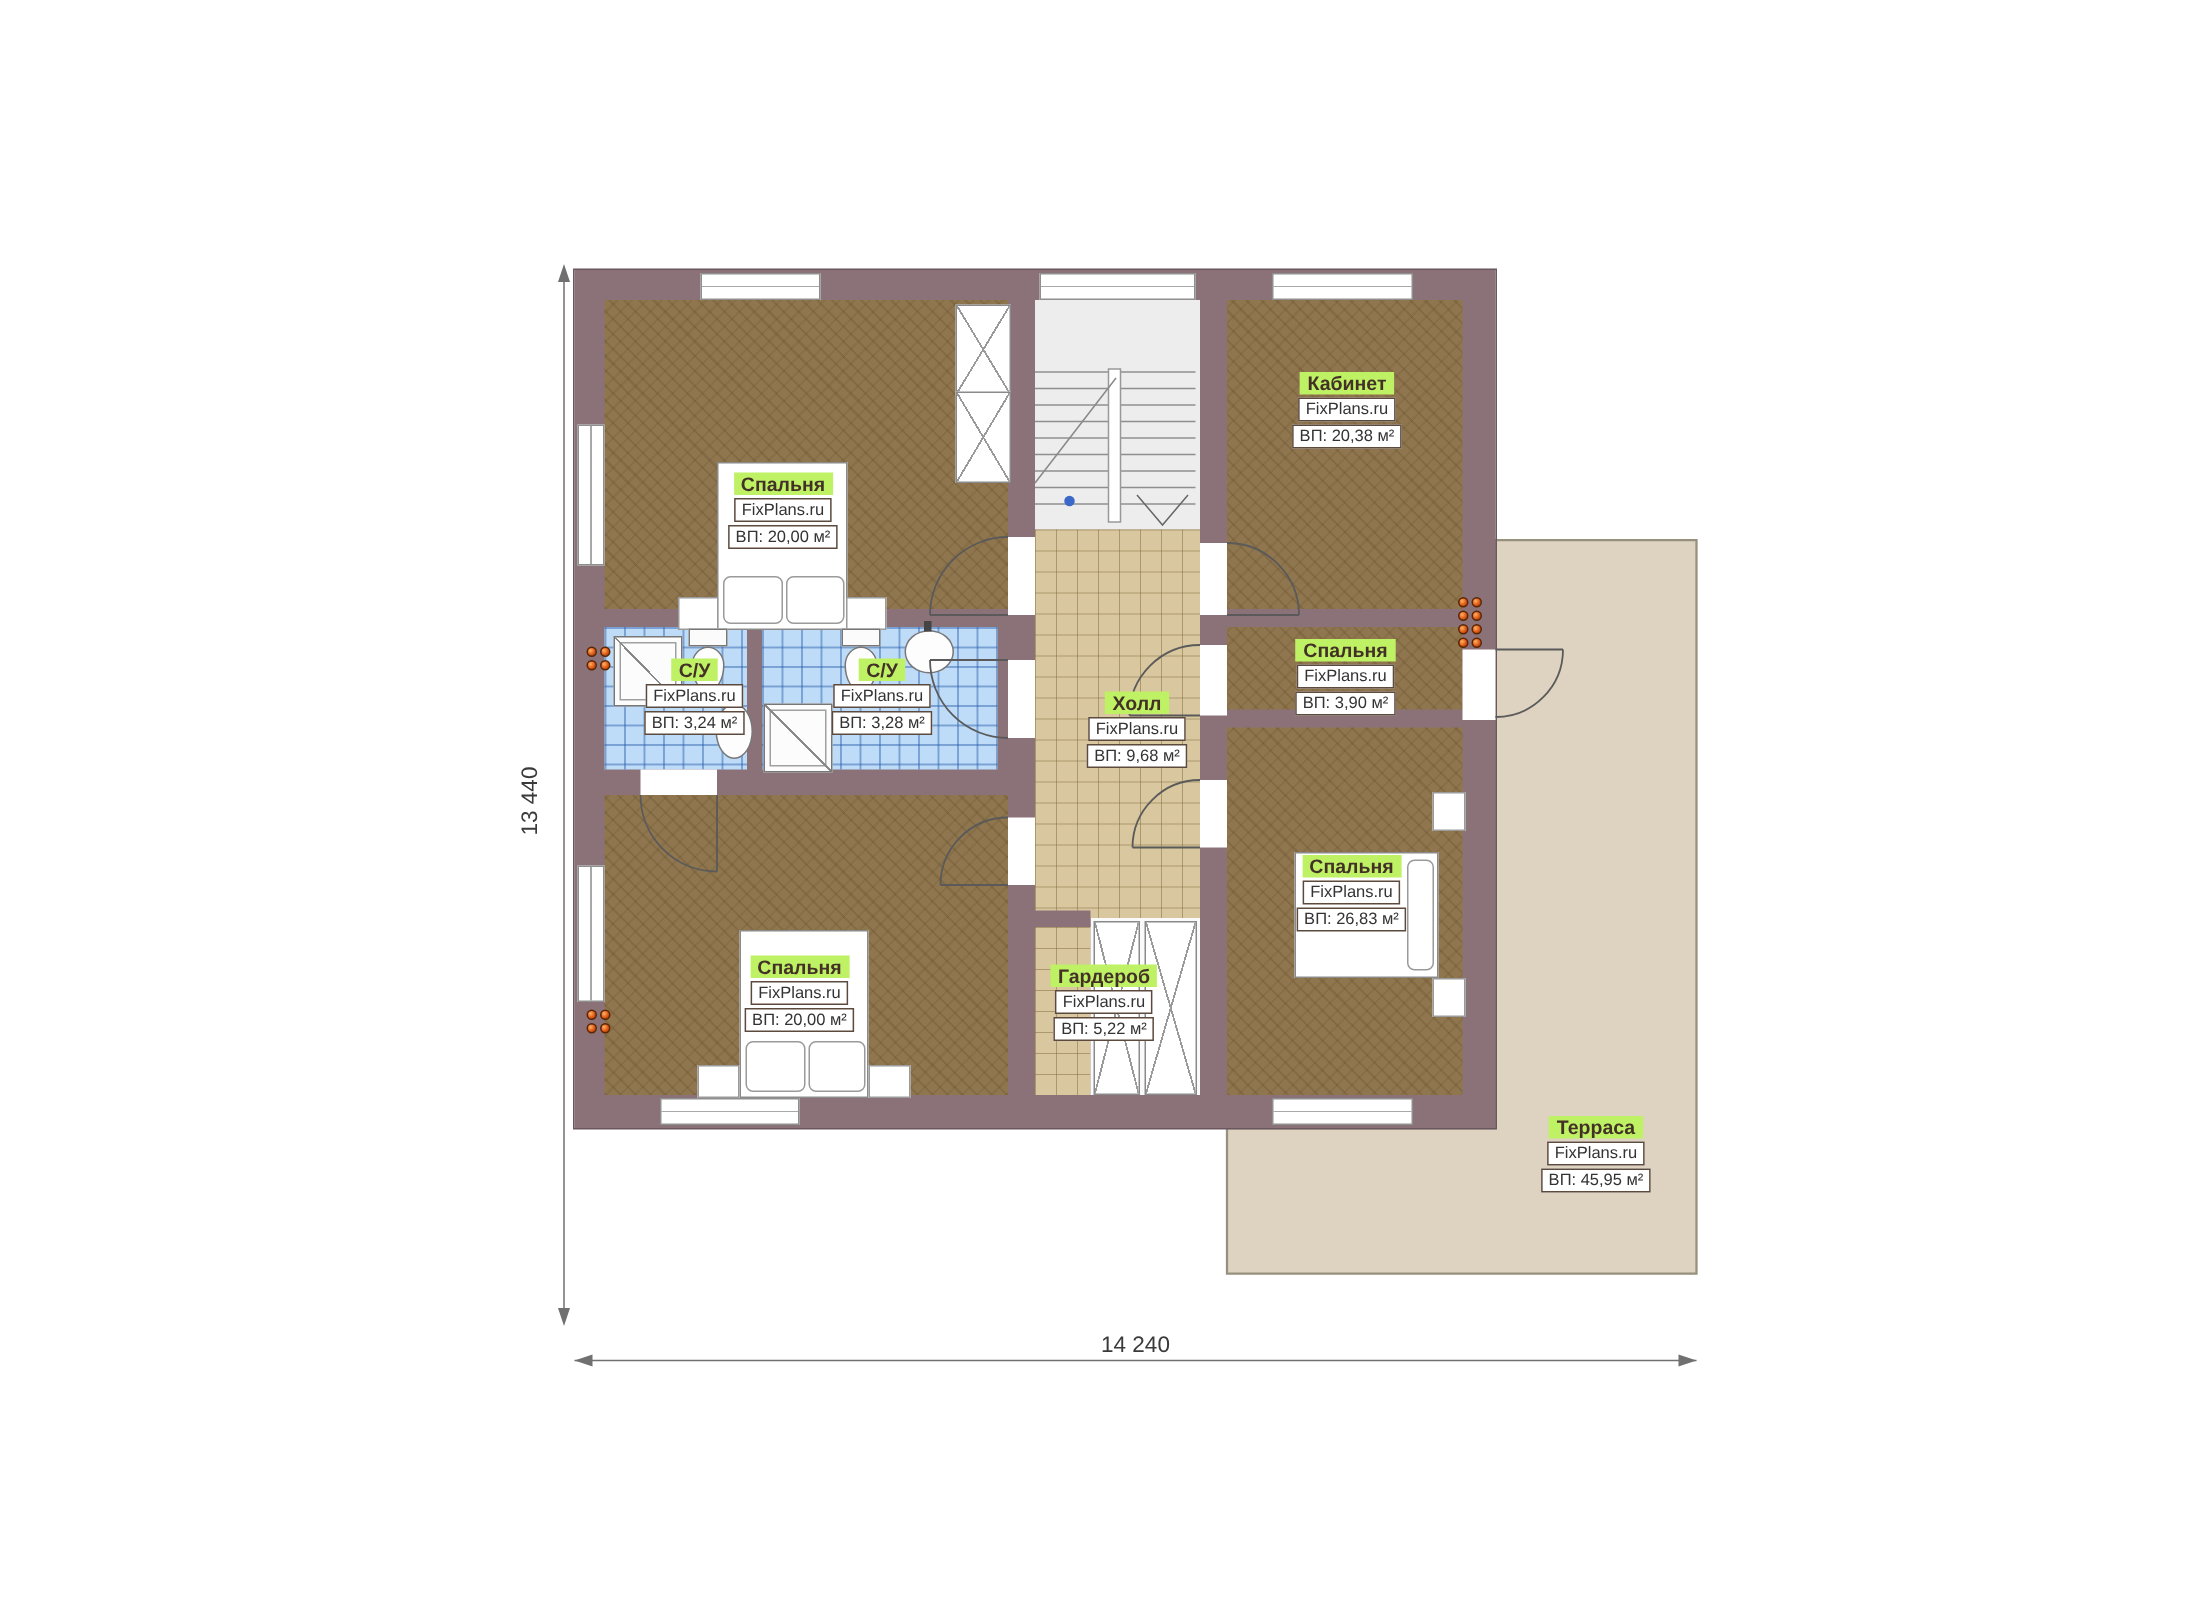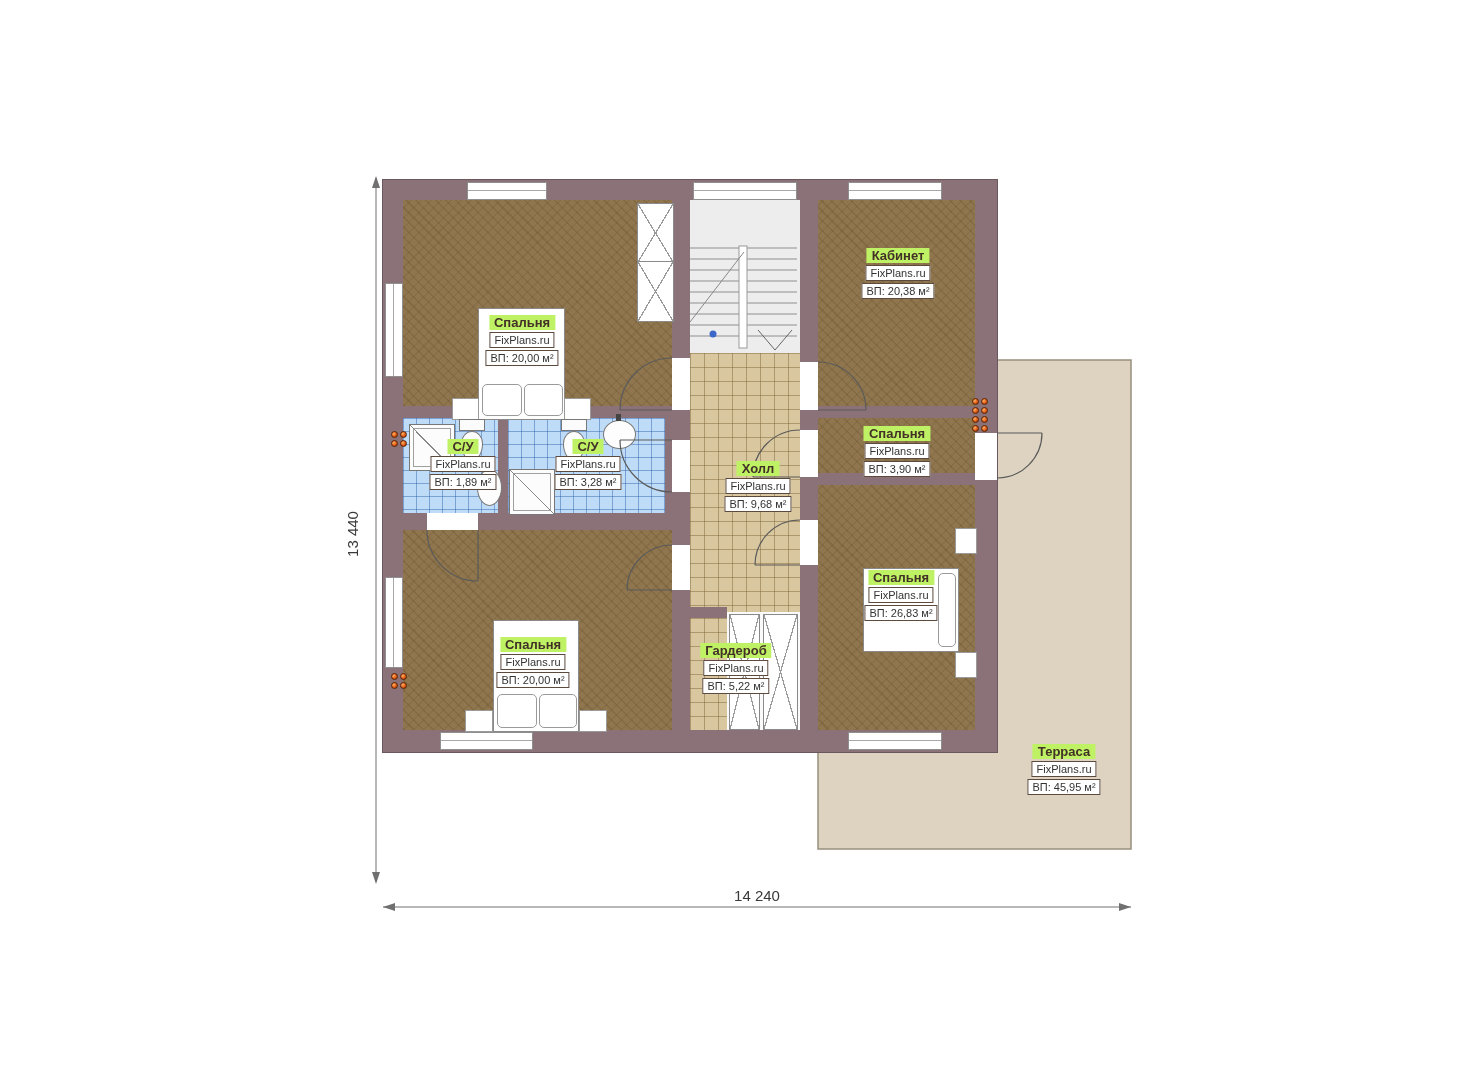--- a/index.html
+++ b/index.html
@@ -215,21 +215,21 @@
     <div class="rl-row">ВП: 20,00 м²</div>
   </div>
   <div class="rlabel" style="left:898px;top:248px">
     <div class="rl-name">Кабинет</div>
     <div class="rl-row">FixPlans.ru</div>
     <div class="rl-row">ВП: 20,38 м²</div>
   </div>
   <div class="rlabel" style="left:463px;top:439px">
     <div class="rl-name">С/У</div>
     <div class="rl-row">FixPlans.ru</div>
-    <div class="rl-row">ВП: 1,89 м²</div>
+    <div class="rl-row">ВП: 3,24 м²</div>
   </div>
   <div class="rlabel" style="left:588px;top:439px">
     <div class="rl-name">С/У</div>
     <div class="rl-row">FixPlans.ru</div>
     <div class="rl-row">ВП: 3,28 м²</div>
   </div>
   <div class="rlabel" style="left:758px;top:461px">
     <div class="rl-name">Холл</div>
     <div class="rl-row">FixPlans.ru</div>
     <div class="rl-row">ВП: 9,68 м²</div>

